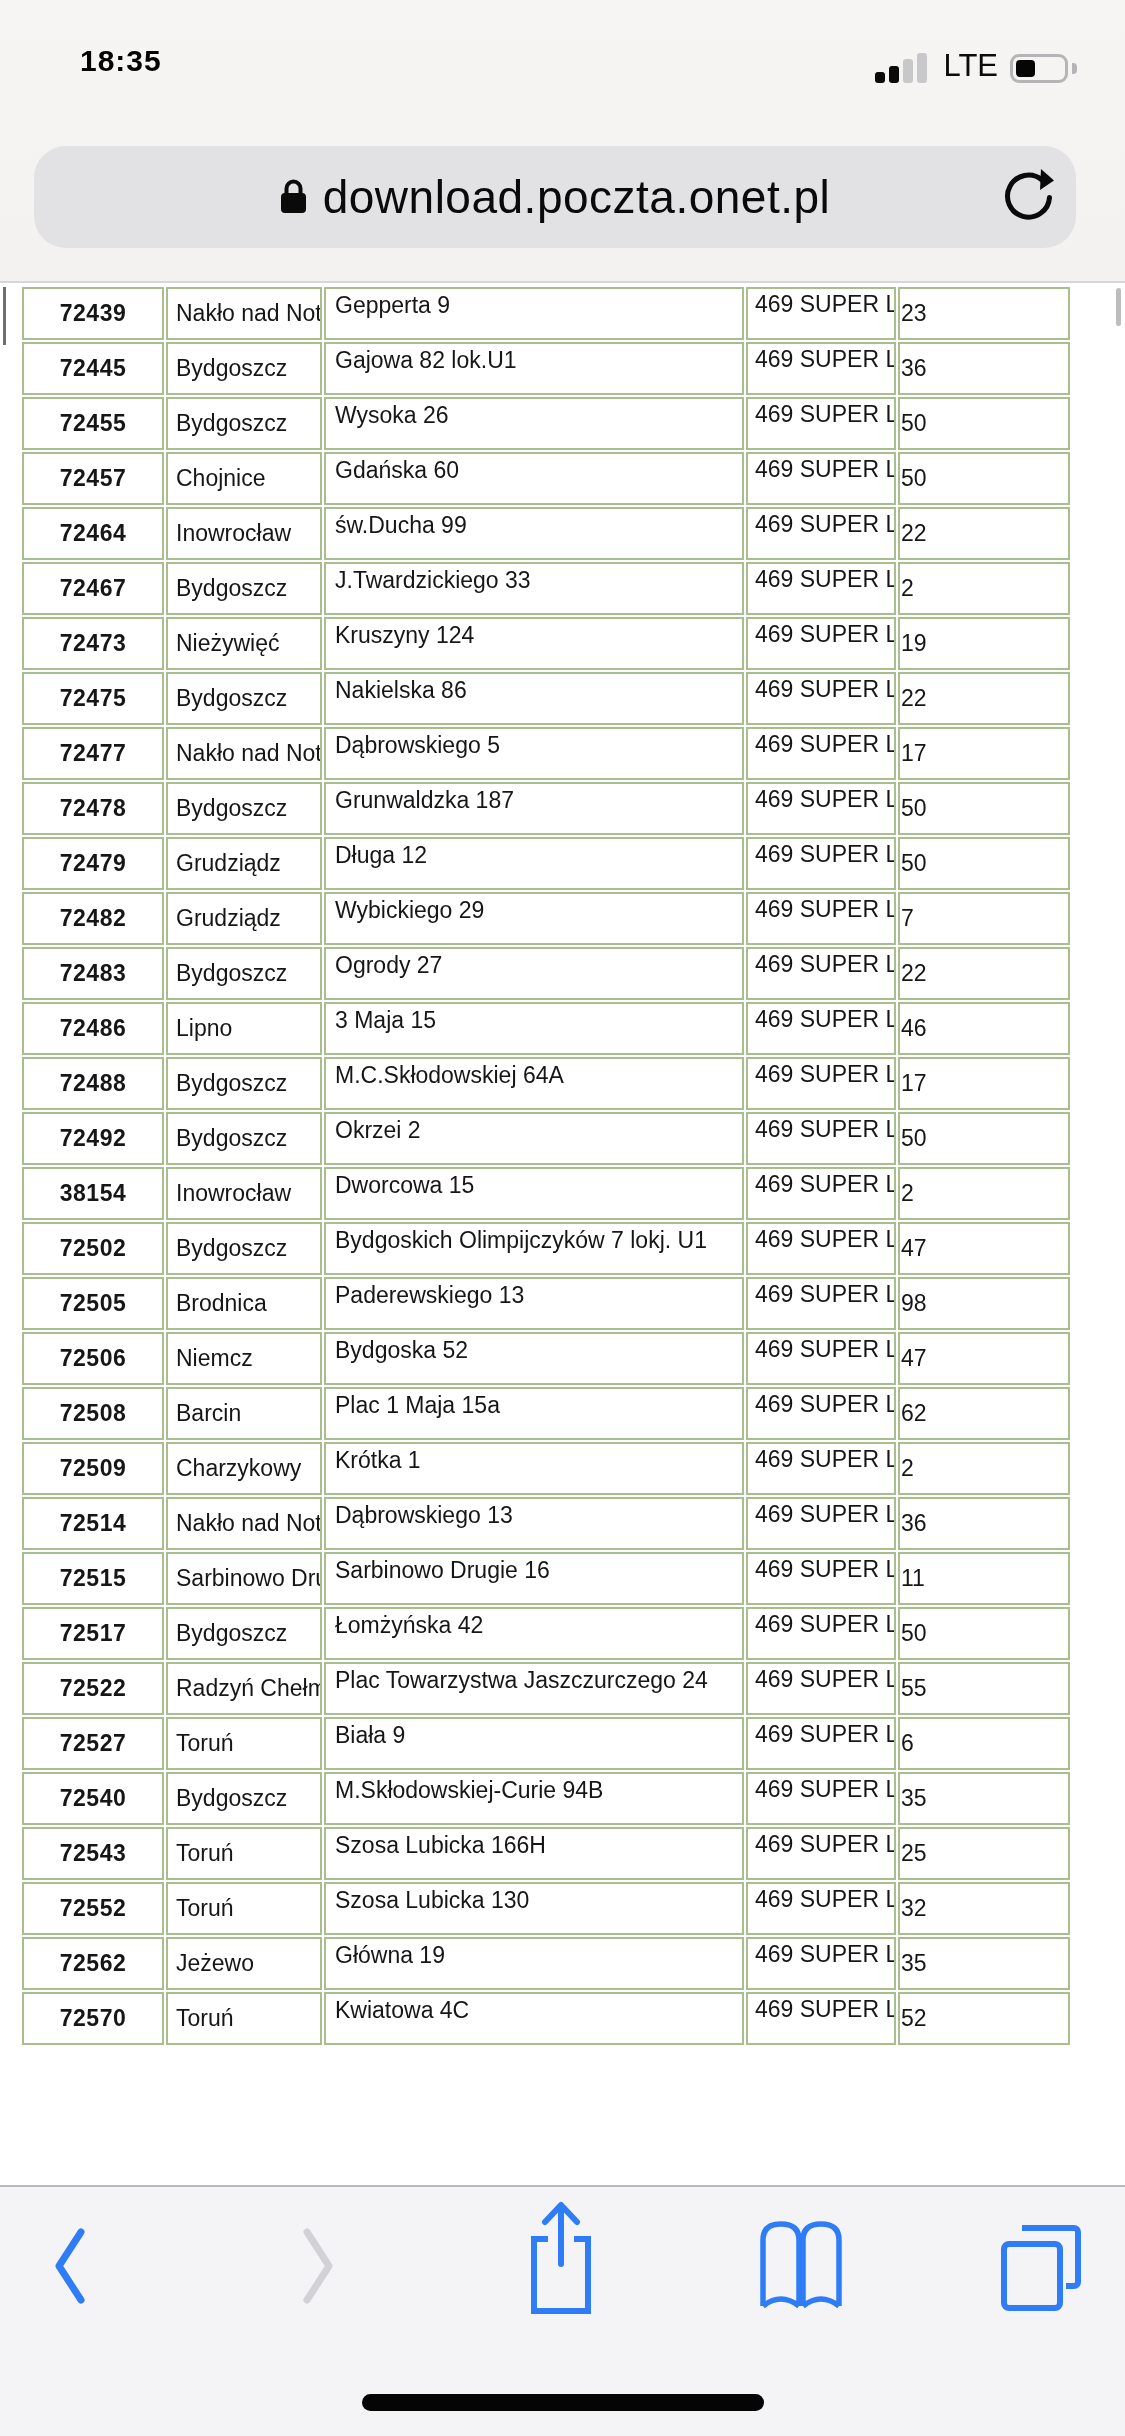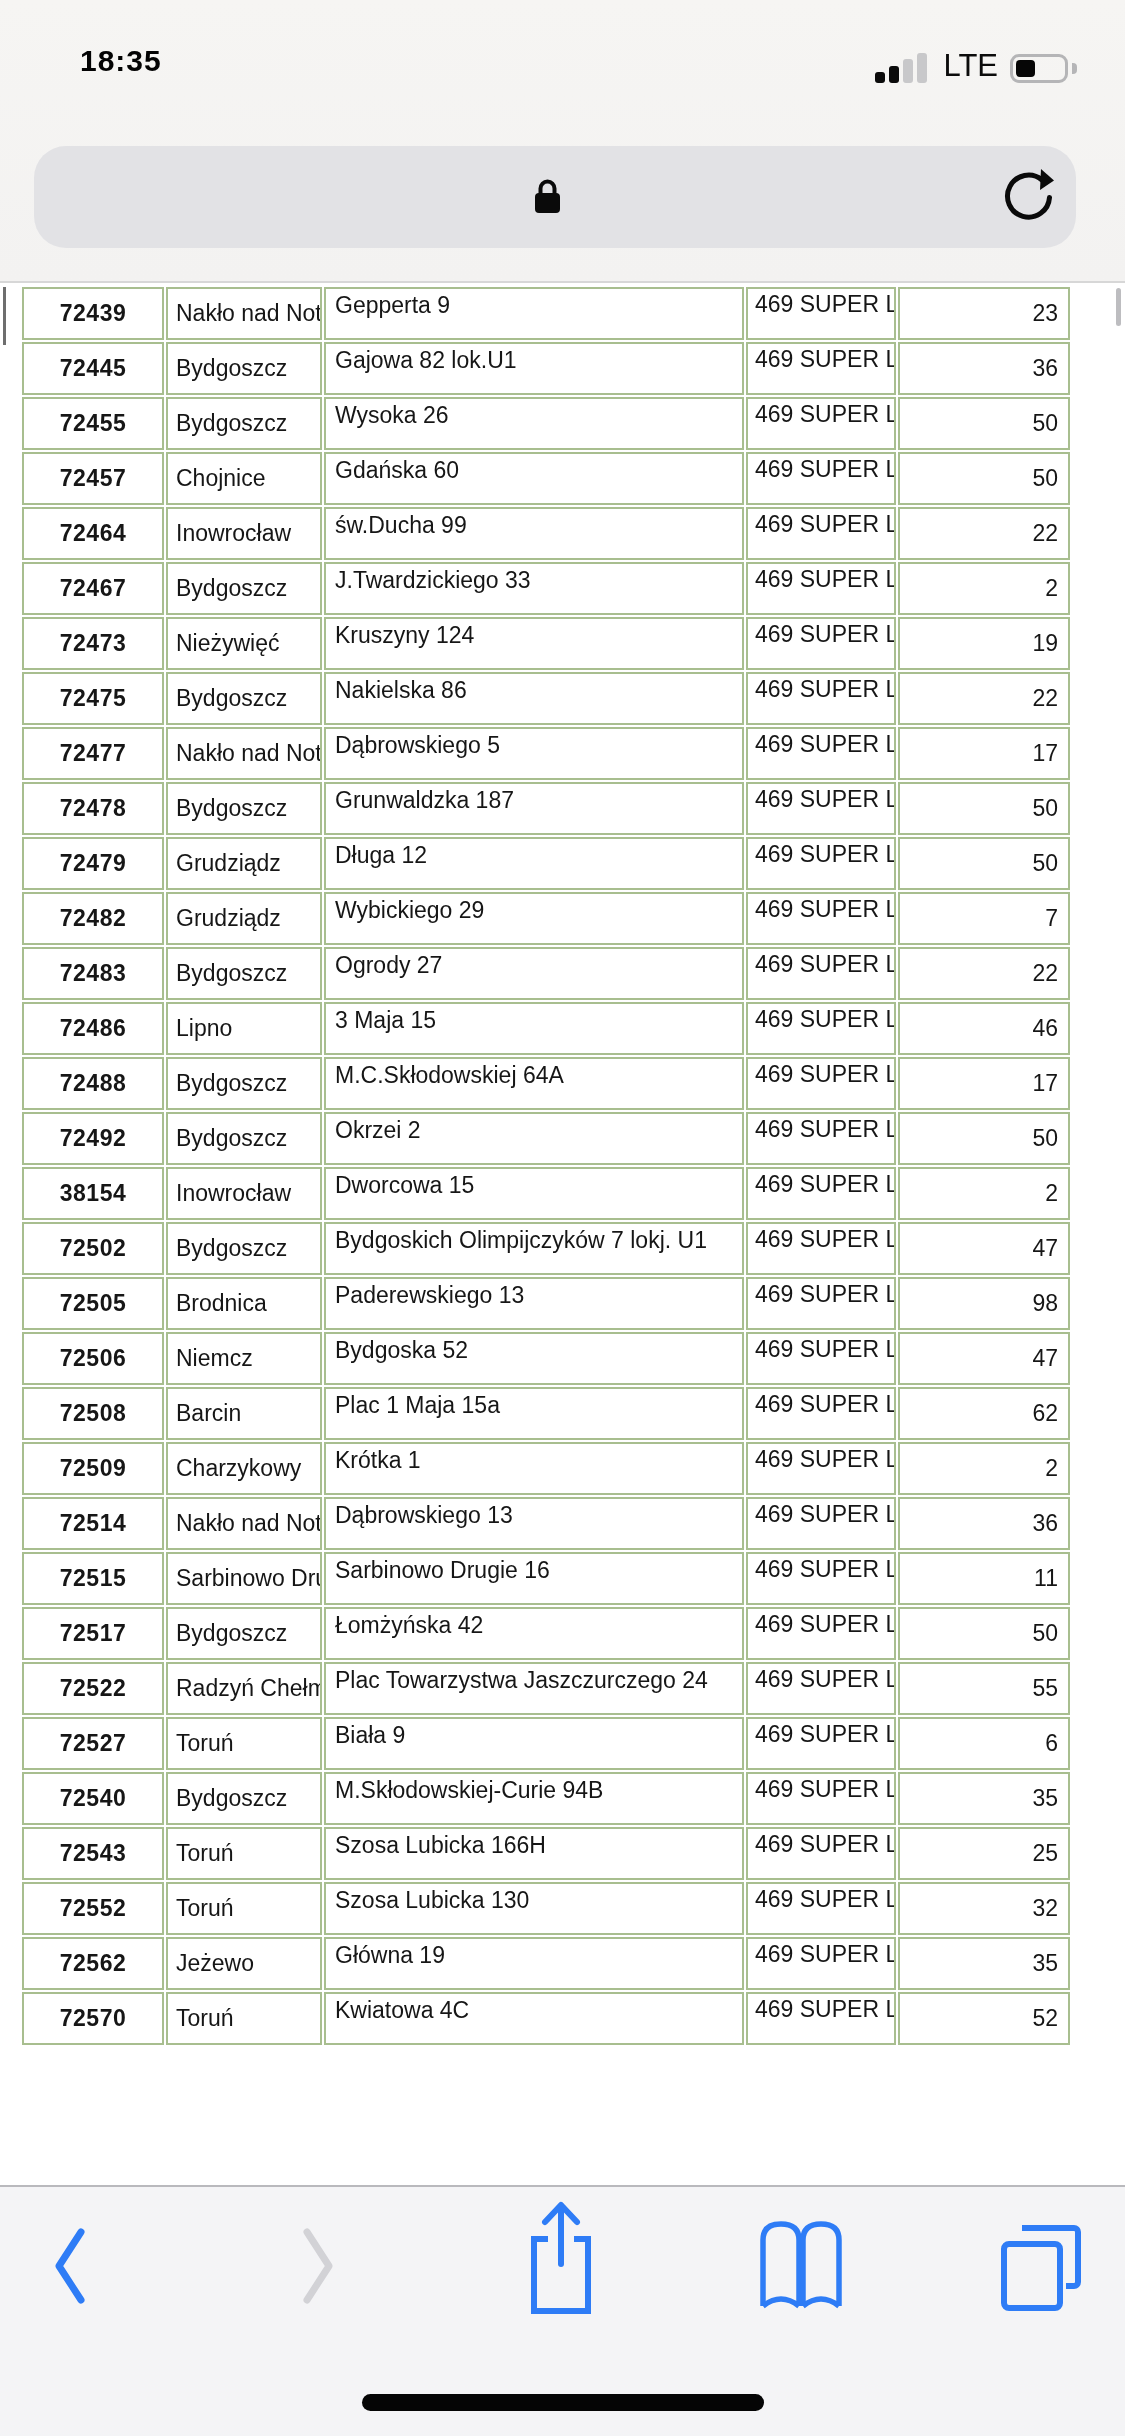--- a/index.html
+++ b/index.html
@@ -30,21 +30,21 @@
   .page{position:absolute;left:0;top:285px;width:1125px;height:1901px;background:#fff;}
   table.shops{border-collapse:separate;border-spacing:2px;table-layout:fixed;
     margin-left:20px;margin-top:0;width:1044px;}
   table.shops td{border:2px solid #a8be8f;background:#fff;height:53px;overflow:hidden;
     font-size:23px;color:#161616;white-space:nowrap;}
   td.c-code{width:142px;text-align:center;vertical-align:middle;font-weight:700;font-size:25px;letter-spacing:0.5px;}
   td.c-city{width:156px;text-align:left;vertical-align:middle;padding-left:8px;font-size:22px;}
   td.c-addr{width:420px;text-align:left;vertical-align:top;padding:3px 4px 0 9px;}
   td.c-serv{width:150px;text-align:left;vertical-align:top;padding:2px 4px 0 7px;
     white-space:normal;font-size:22px;line-height:26px;}
-  td.c-qty{width:172px;text-align:right;vertical-align:middle;padding-right:10px;font-size:28px;}
+  td.c-qty{width:172px;vertical-align:middle;padding-right:20px;font-size:28px;}
   .left-tick{position:absolute;left:3px;top:287px;width:3px;height:58px;background:#4a4a4a;opacity:.8;}
   .scroll-indicator{position:absolute;right:4px;top:288px;width:5px;height:38px;border-radius:3px;background:#9a9a9e;opacity:.65;}
   
   .toolbar{position:absolute;left:0;top:2185px;width:1125px;height:251px;background:#f4f4f6;
     border-top:2px solid #b9b9bd;}
   .tb-btn{position:absolute;background:none;border:none;padding:0;cursor:pointer;}
   .home-indicator{position:absolute;left:362px;top:2394px;width:402px;height:17px;border-radius:9px;background:#050505;}
 </style>
 </head>
 <body>
@@ -66,20 +66,21 @@
           <div class="fill"></div>
         </div>
       <div class="battery-tip"></div>
     </div>
 
     <div class="url-pill">
       <svg class="lock" width="27" height="36" viewBox="0 0 27 36">
         <path d="M6.5 15 V9.5 A7 7 0 0 1 20.5 9.5 V15" fill="none" stroke="#0a0a0a" stroke-width="4"></path>
         <rect x="1" y="14" width="25" height="20" rx="4" fill="#0a0a0a"></rect>
       </svg>
+      <span class="url-text">download.poczta.onet.pl</span>
       <button class="reload-btn" aria-label="reload">
         <svg width="58" height="58" viewBox="0 0 58 58">
           <path d="M46 11 A21 21 0 1 0 53.5 28.5" fill="none" stroke="#0a0a0a" stroke-width="5" stroke-linecap="round"></path>
           <polygon points="45,0 58,11.5 44,21" fill="#0a0a0a"></polygon>
         </svg>
       </button>
     </div>
   </div>
 
   <div class="page">

